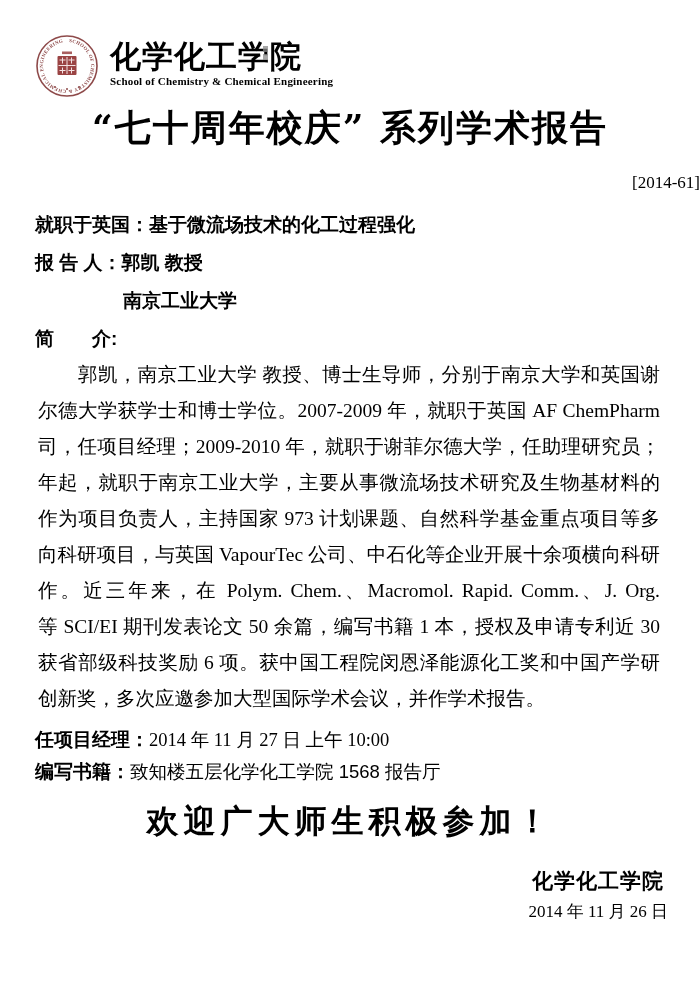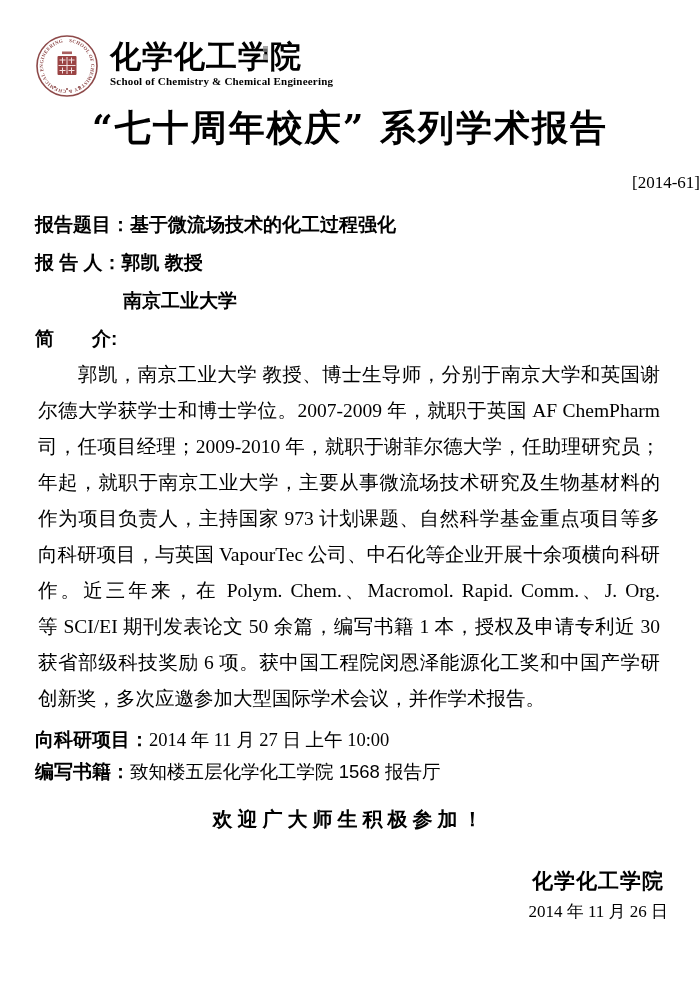--- a/index.html
+++ b/index.html
@@ -134,23 +134,23 @@
   }
   .time-value  { font-family: "Liberation Serif", serif; font-size: 18.5px; }
   .venue-value { font-family: "Liberation Sans", sans-serif; font-size: 18.5px; }
 
   
   .welcome-line {
     position: absolute;
     top: 803px;
     left: 0; right: 0;
     text-align: center;
-    font-family: Liberation Mono, monospace;
-    font-weight: bold;
-    font-size: 20px;
+    font-family: Liberation Sans, sans-serif;
+    font-weight: bold;
+    font-size: 32px;
     letter-spacing: 5px;
     line-height: 36px;
     white-space: nowrap;
   }
   .signature {
     position: absolute;
     top: 868px;
     right: 36px;
     text-align: right;
     font-family: "DejaVu Serif", "Liberation Serif", serif;
@@ -209,21 +209,21 @@
         <i></i>
         <i></i>
       </div>
   </div>
 
   <div class="series-title">“七十周年校庆” 系列学术报告</div>
   <div class="issue-number">[2014-61]</div>
 
   <div class="info-block">
     <div class="info-row">
-      <span class="info-label">报告题目：</span><span class="info-value">基于微流场技术的化工过程强化</span>
+      <span class="info-label">就职于英国：</span><span class="info-value">基于微流场技术的化工过程强化</span>
     </div>
     <div class="info-row">
       <span class="info-label">报 告 人：</span><span class="info-value">郭凯 教授</span>
     </div>
     <div class="info-row affil">
       <span class="info-value">南京工业大学</span>
     </div>
     <div class="info-row">
       <span class="info-label">简　　介:</span>
     </div>
@@ -236,21 +236,21 @@
     <div class="intro-line">年起，就职于南京工业大学，主要从事微流场技术研究及生物基材料的开发。</div>
     <div class="intro-line">作为项目负责人，主持国家 973 计划课题、自然科学基金重点项目等多项纵</div>
     <div class="intro-line">向科研项目，与英国 VapourTec 公司、中石化等企业开展十余项横向科研合</div>
     <div class="intro-line">作。近三年来，在 Polym. Chem.、Macromol. Rapid. Comm.、J. Org. Chem.</div>
     <div class="intro-line">等 SCI/EI 期刊发表论文 50 余篇，编写书籍 1 本，授权及申请专利近 30 项，</div>
     <div class="intro-line">获省部级科技奖励 6 项。获中国工程院闵恩泽能源化工奖和中国产学研合作</div>
     <div class="intro-line last">创新奖，多次应邀参加大型国际学术会议，并作学术报告。</div>
   </div>
 
   <div class="schedule-row time">
-    <span class="sched-label">向科研项目：</span><span class="time-value">2014 年 11 月 27 日  上午 10:00</span>
+    <span class="sched-label">任项目经理：</span><span class="time-value">2014 年 11 月 27 日  上午 10:00</span>
   </div>
   <div class="schedule-row venue">
     <span class="sched-label">编写书籍：</span><span class="venue-value">致知楼五层化学化工学院 1568 报告厅</span>
   </div>
 
   <div class="welcome-line">欢迎广大师生积极参加！</div>
   <div class="signature">化学化工学院</div>
   <div class="sign-date">2014 年 11 月 26 日</div>
 
 </div>

